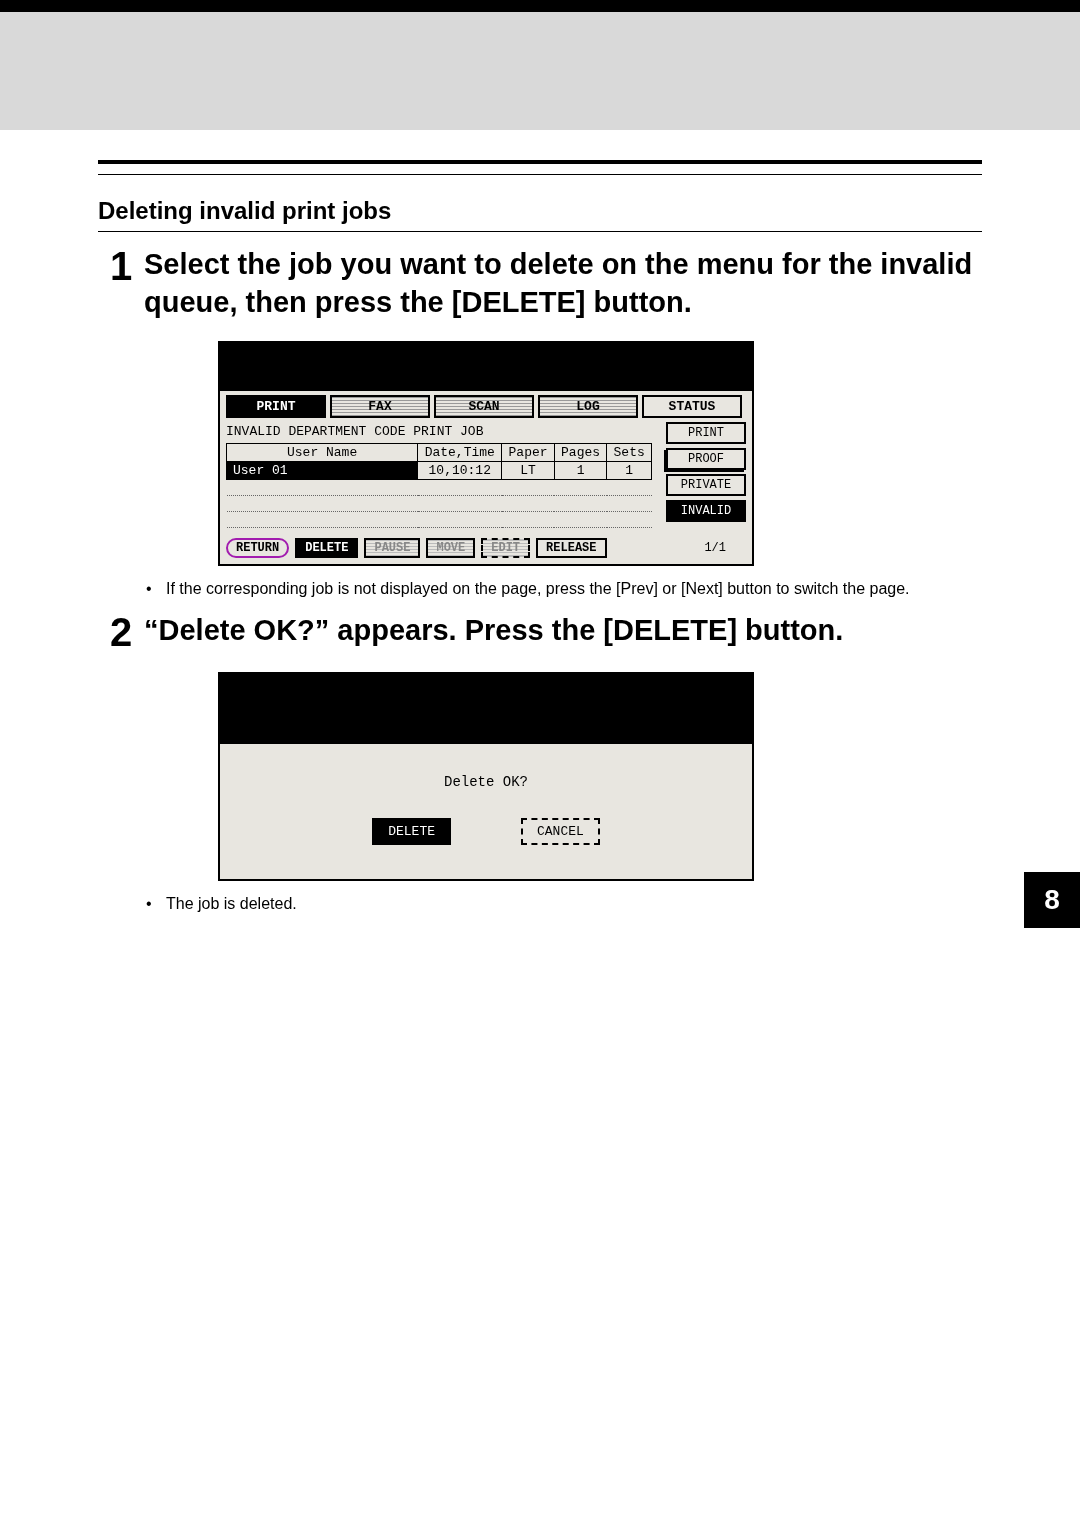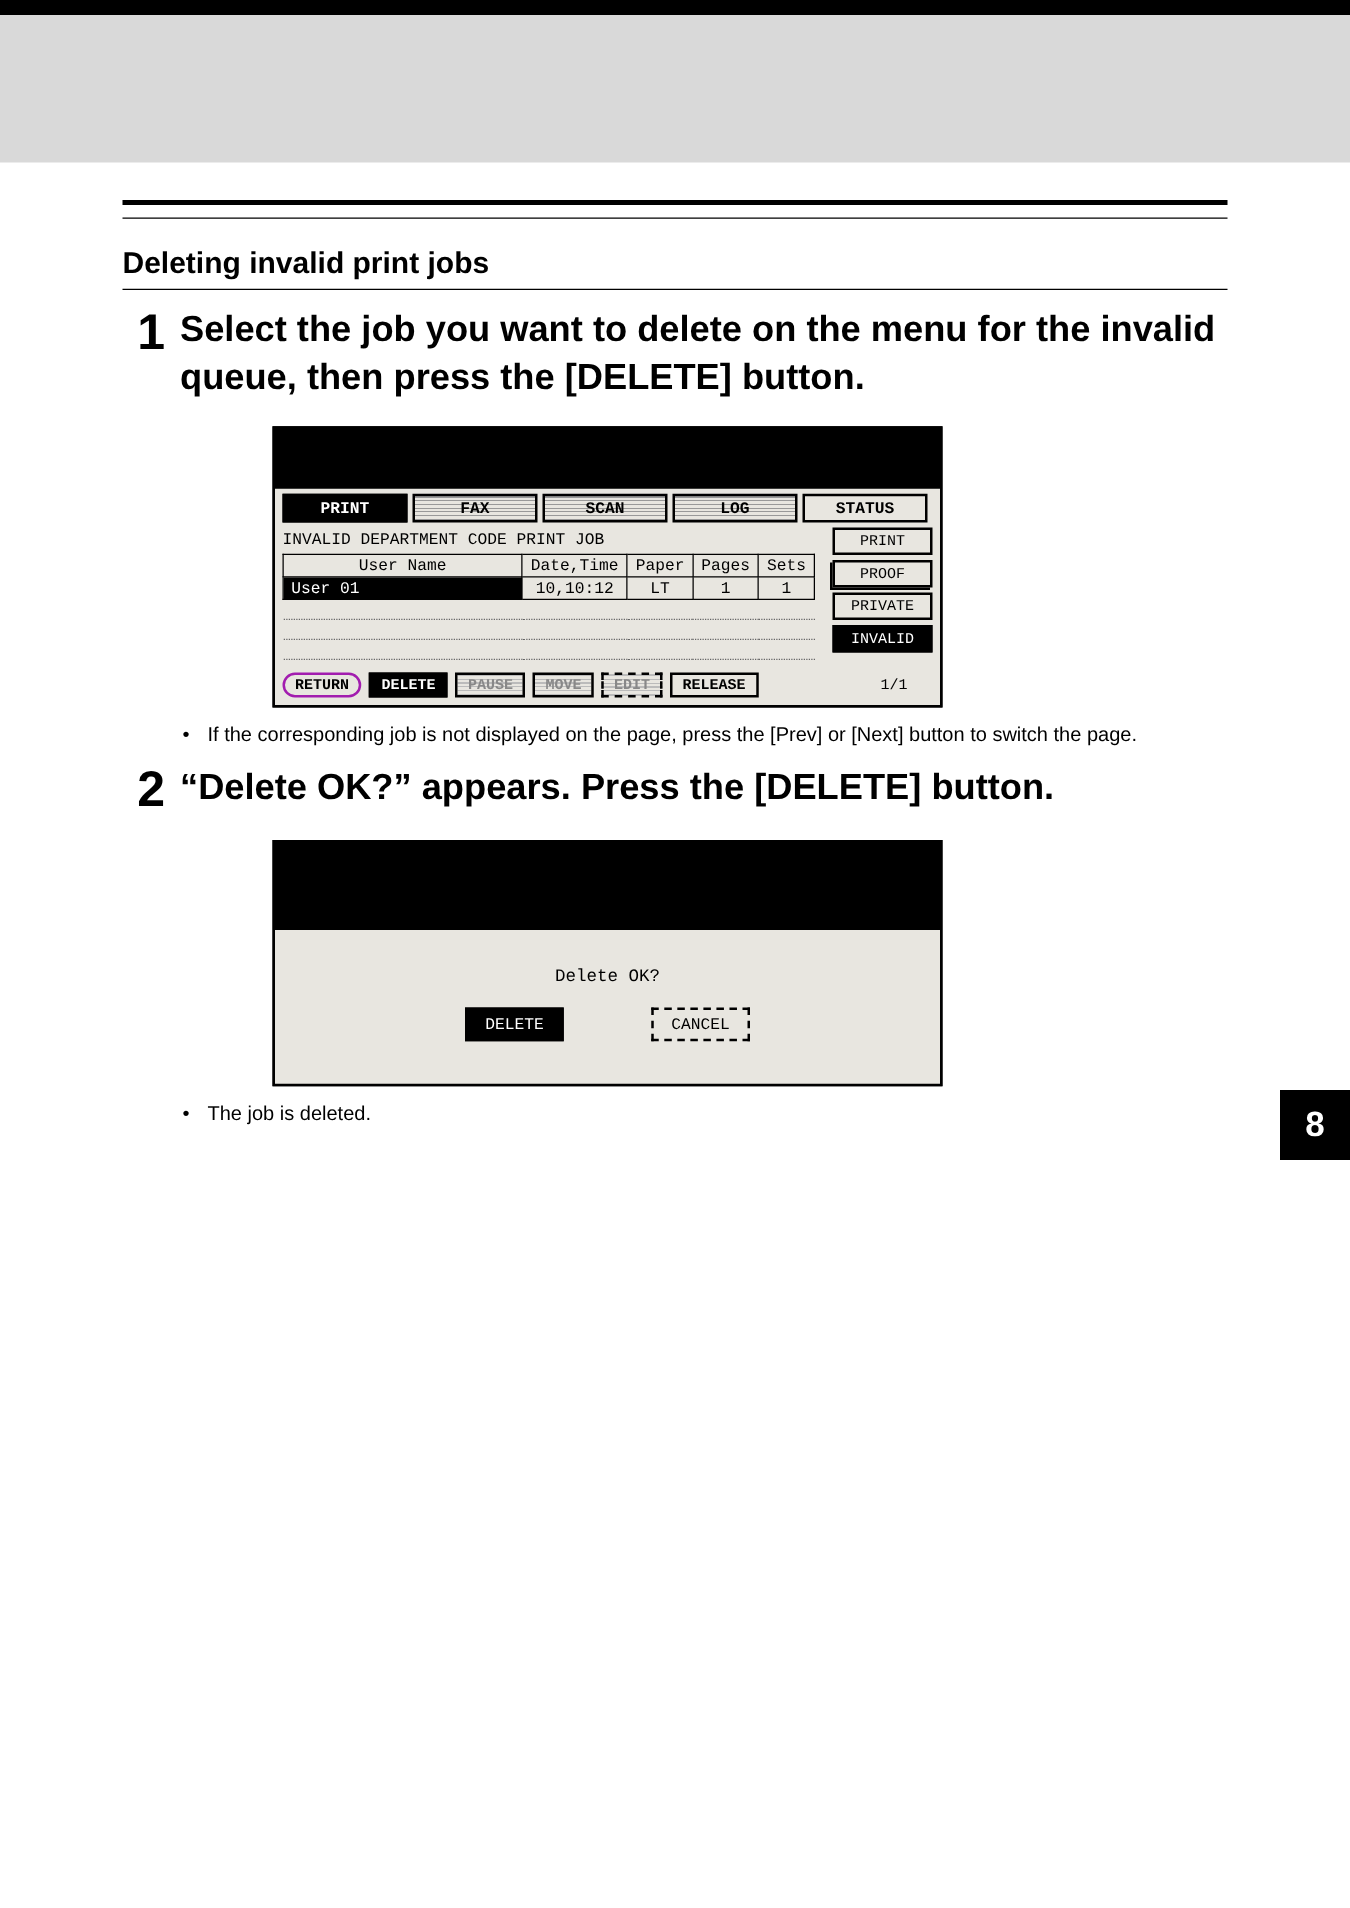--- a/index.html
+++ b/index.html
@@ -78,21 +78,21 @@
   .bbtn {
     border:2px solid #000; padding:1px 8px; font-size:12px; font-weight:bold; background:#e8e6e0;
   }
   .bbtn.active { background:#000; color:#fff; }
   .bbtn.hatched { background-image: repeating-linear-gradient(0deg,#bbb 0 1px,#e8e6e0 1px 3px); color:#888; }
   .bbtn.dashed { border-style:dashed; }
   .pagenum { margin-left:auto; margin-right:20px; font-size:12px; }
 
   
   .confirm-body { background:#e8e6e0; padding:30px 0 34px 0; text-align:center; }
-  .confirm-msg { font-size:14px; margin-bottom:16px; }
+  .confirm-msg { font-size:14px; margin-bottom:28px; }
   .confirm-btns { display:flex; justify-content:center; gap:70px; }
   .cbtn {
     border:2px solid #000; padding:4px 14px; font-size:13px; background:#000; color:#fff;
   }
   .cbtn.cancel { background:#e8e6e0; color:#000; border-style:dashed; }
 
   .bullet { margin: 14px 0 14px 48px; font-size:16px; display:flex; gap:10px; max-width:820px; }
   .bullet .dot { width:10px; }
 
   

